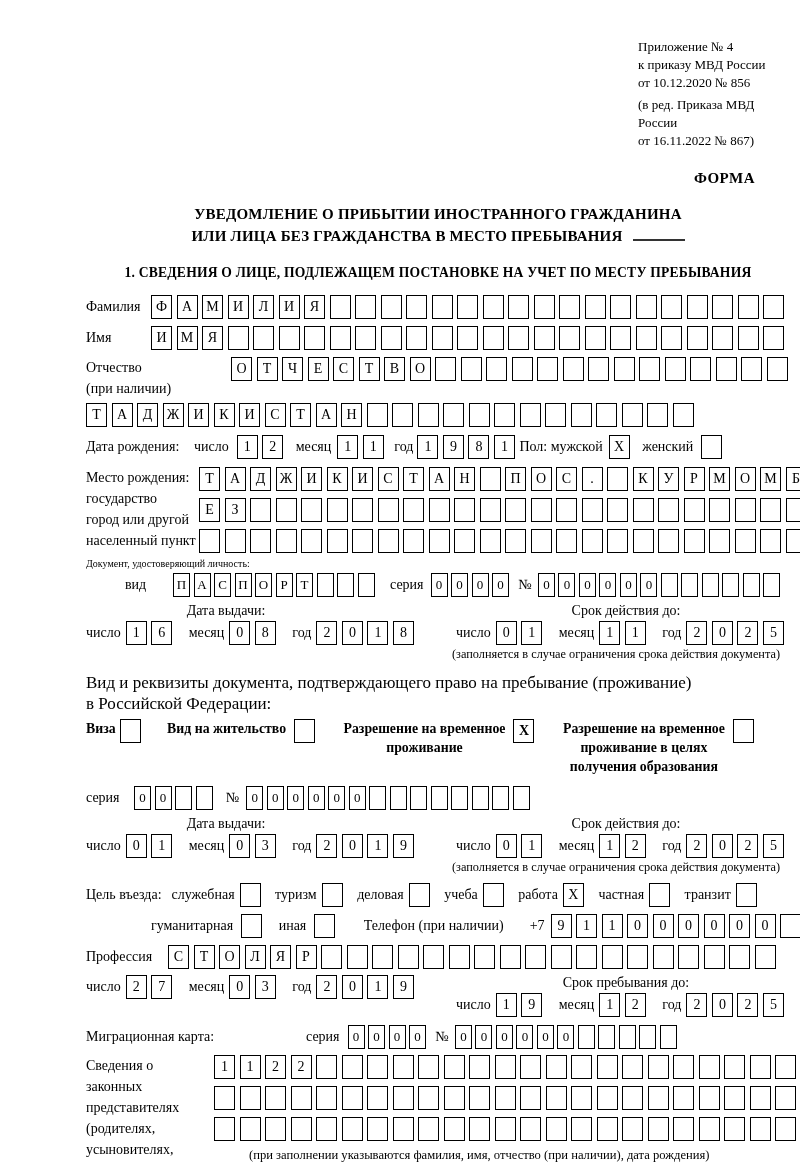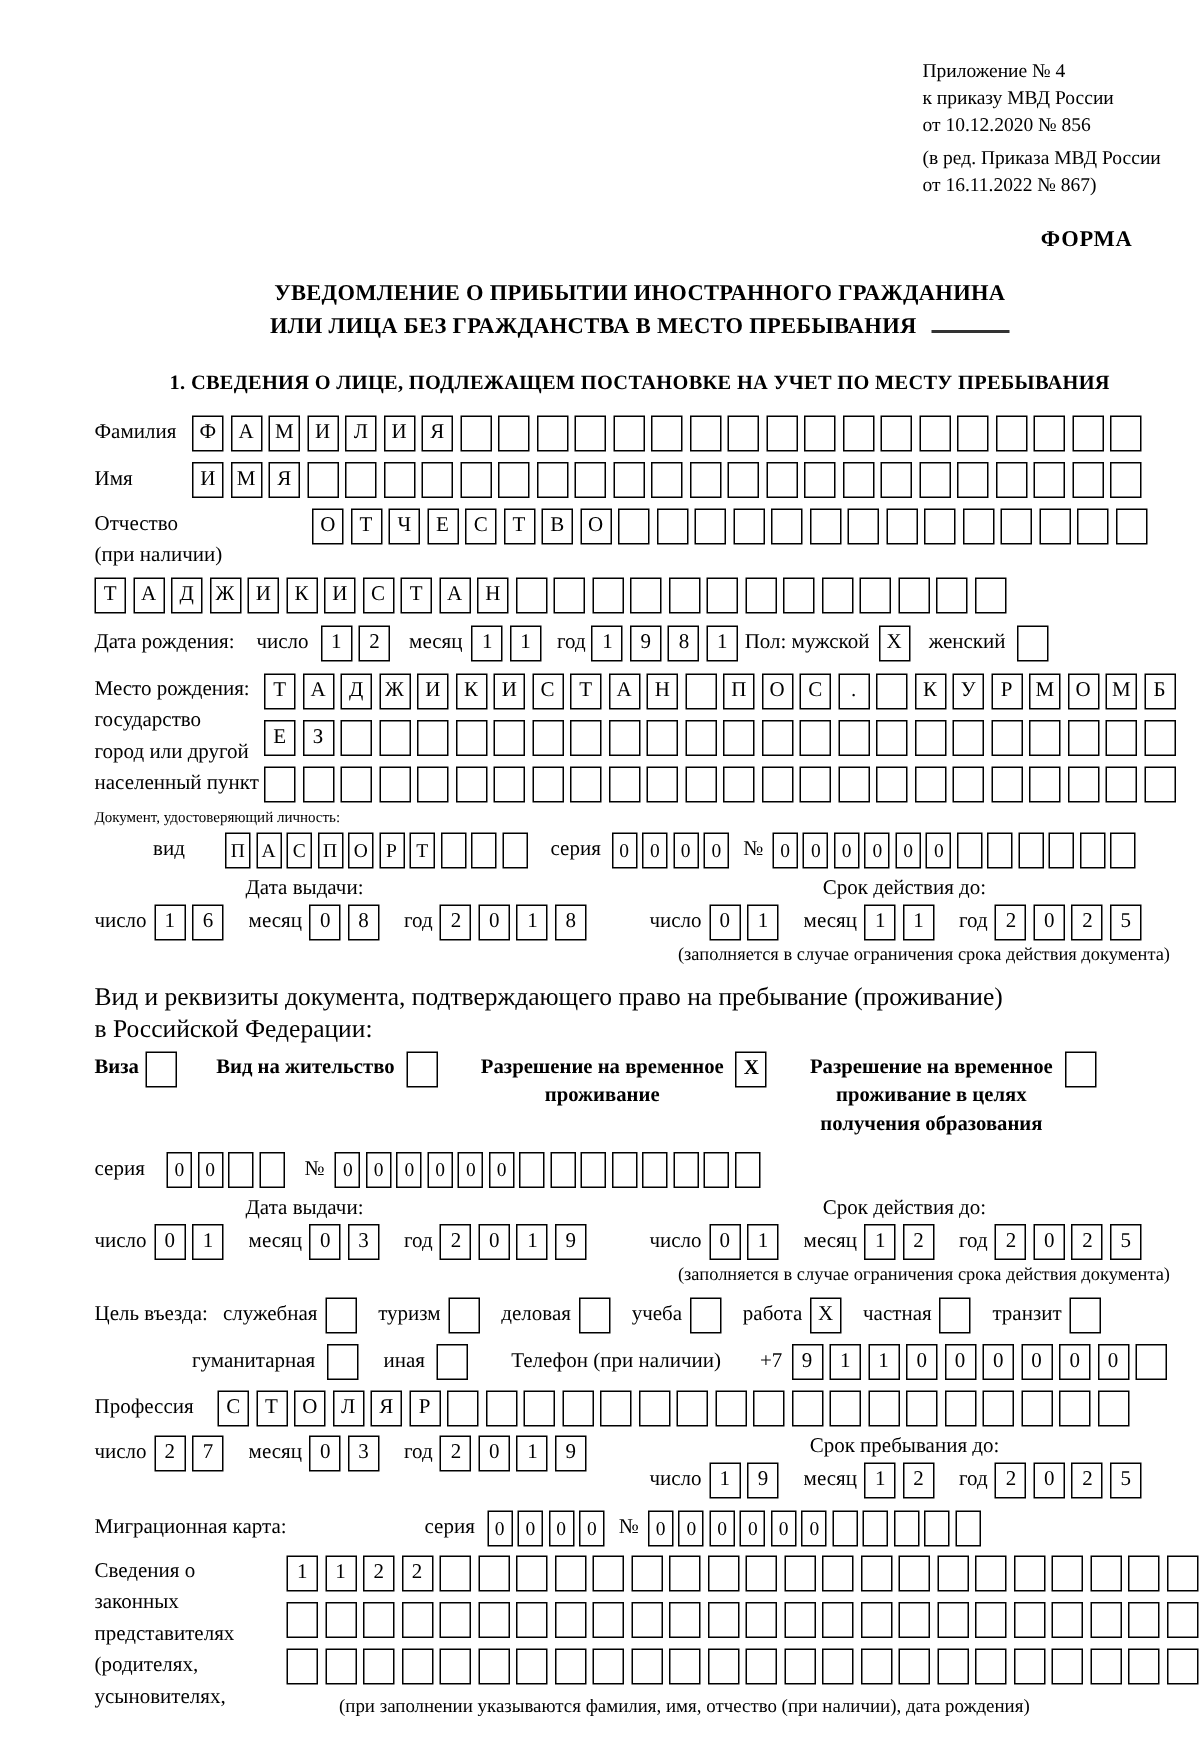--- a/index.html
+++ b/index.html
@@ -1,17 +1,17 @@
 <!DOCTYPE html>
 <html><head>
 <meta charset="utf-8">
 <style>
   html,body{margin:0;padding:0;background:#fff;}
   body{width:800px;height:1163px;font-family:"Liberation Serif","DejaVu Serif",serif;color:#000;overflow:hidden;}
-  .page{box-sizing:border-box;width:800px;height:827px;padding:38px 10px 0 63px;position:relative;}
+  .page{box-sizing:border-box;width:800px;height:827px;padding:38px 10px 0 86px;position:relative;}
   .hdr{margin-left:552px;font-size:13px;line-height:18px;}
   .hdr .gap{margin-top:4px;}
   .forma{font-weight:bold;font-size:15px;text-align:right;margin:20px 35px 0 0;letter-spacing:.5px;}
   .title{font-weight:bold;font-size:15px;text-align:center;margin-top:16px;line-height:22px;letter-spacing:.2px;}
   .blank-line{display:inline-block;width:52px;border-bottom:2px solid #333;margin-left:10px;vertical-align:baseline;}
   .sec-heading{font-weight:bold;font-size:13.6px;text-align:center;margin-top:18px;letter-spacing:.2px;}
   .row{display:flex;align-items:center;margin-top:7px;}
   .row.top{align-items:flex-start;}
   .lbl{font-size:14px;flex:none;}
   .w65{width:65px;}

